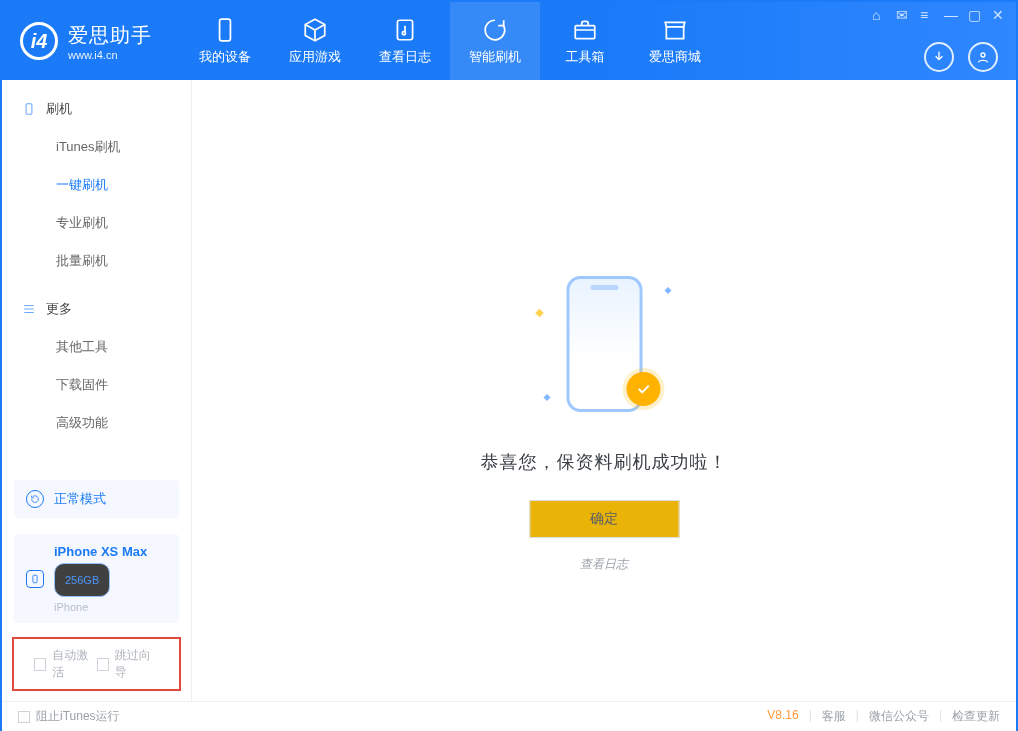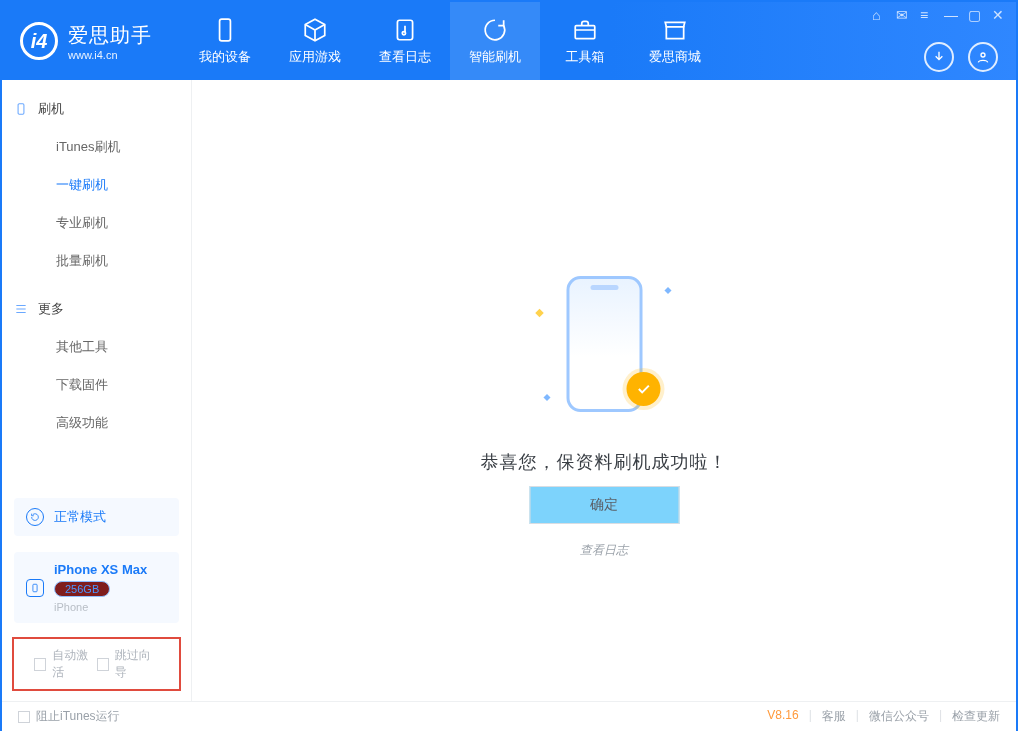--- a/index.html
+++ b/index.html
@@ -54,38 +54,38 @@
 
 .body { display:flex; height: calc(731px - 78px - 30px - 2px); }
 
 
 .sidebar {
   width: 190px; border-right: 1px solid #eef0f2; display:flex; flex-direction:column;
   font-size: 13px; color:#555;
 }
 .side-scroll{ flex:1 1 auto; overflow:hidden; padding-top:14px;}
 .group-hdr{
-  display:flex; align-items:center; gap:10px; padding: 6px 12px; color:#444; font-weight:500;
+  display:flex; align-items:center; gap:10px; padding: 6px 20px; color:#444; font-weight:500;
 }
 .group-hdr svg{ width:14px; height:14px; stroke:#6aa8ff; fill:none; stroke-width:1.8;}
 .menu{ list-style:none; padding: 4px 0 14px 0;}
 .menu li{
   padding: 10px 0 10px 54px; cursor:pointer; color:#666;
 }
 .menu li.active{ color:#1a7af8; }
 
 .status-box, .device-box{
   margin: 8px 12px; background:#f5f9ff; border-radius:4px; padding:10px 12px;
   display:flex; align-items:flex-start; gap:10px; color:#1a7af8; font-size:13px;
 }
 .device-box{ flex-direction:row; align-items:center;}
 .device-right{ display:flex; flex-direction:column; gap:4px;}
 .capacity-pill{
-  display:inline-block; width:fit-content; padding:1px 10px; border:1px solid #8fc0ff; color:#4b97ff;
-  border-radius:10px; font-size:11px; background:#7f1d1d;
+  display:inline-block; width:fit-content; padding:10px 10px; border:1px solid #8fc0ff; color:#4b97ff;
+  border-radius:10px; font-size:11px; background:#404040;
 }
 .device-sub{ color:#b8bec6; font-size:11px;}
 .status-ico,.dev-ico{ width:18px;height:18px; border:1.6px solid #1a7af8; border-radius:50%; display:flex;align-items:center;justify-content:center;}
 .dev-ico{ border-radius:4px;}
 .status-ico svg,.dev-ico svg{width:10px;height:10px; stroke:#1a7af8; fill:none; stroke-width:2;}
 
 .red-box{
   margin: 6px 10px 10px 10px; border:2px solid #e04b3e; padding:8px 20px;
   display:flex; gap:0; align-items:center;
 }
@@ -109,21 +109,21 @@
   background:#ffb300; display:flex; align-items:center; justify-content:center; box-shadow:0 0 0 4px rgba(255,179,0,.2);
 }
 .badge svg{ width:16px;height:16px; stroke:#fff; stroke-width:3; fill:none;}
 .spark{ position:absolute; width:6px;height:6px; transform:rotate(45deg);}
 .s1{ background:#ffd24d; left:2px; top:40px;}
 .s2{ background:#7fb8ff; right:4px; top:18px; width:5px;height:5px;}
 .s3{ background:#7fb8ff; left:10px; bottom:20px; width:5px;height:5px;}
 
 .msg{ font-size:18px; color:#3a3f45; letter-spacing:1px; }
 .ok-btn{
-  margin-top:12px; width:150px; height:38px; border:1px solid #d9dde2; background:#7dd3fc;
+  margin-top:26px; width:150px; height:38px; border:1px solid #d9dde2; background:#eab308;
   font-size:14px; color:#5a5f66; cursor:pointer;
 }
 .log-link{ margin-top:18px; font-size:12px; color:#9aa1a9; cursor:pointer;font-style:italic; }
 
 
 .footer{
   height:30px; border-top:1px solid #eef0f2; display:flex; align-items:center;
   font-size:12px; color:#9aa1a9; padding:0 16px; justify-content:space-between;
 }
 .footer-left{ display:flex; align-items:center; gap:6px;}

